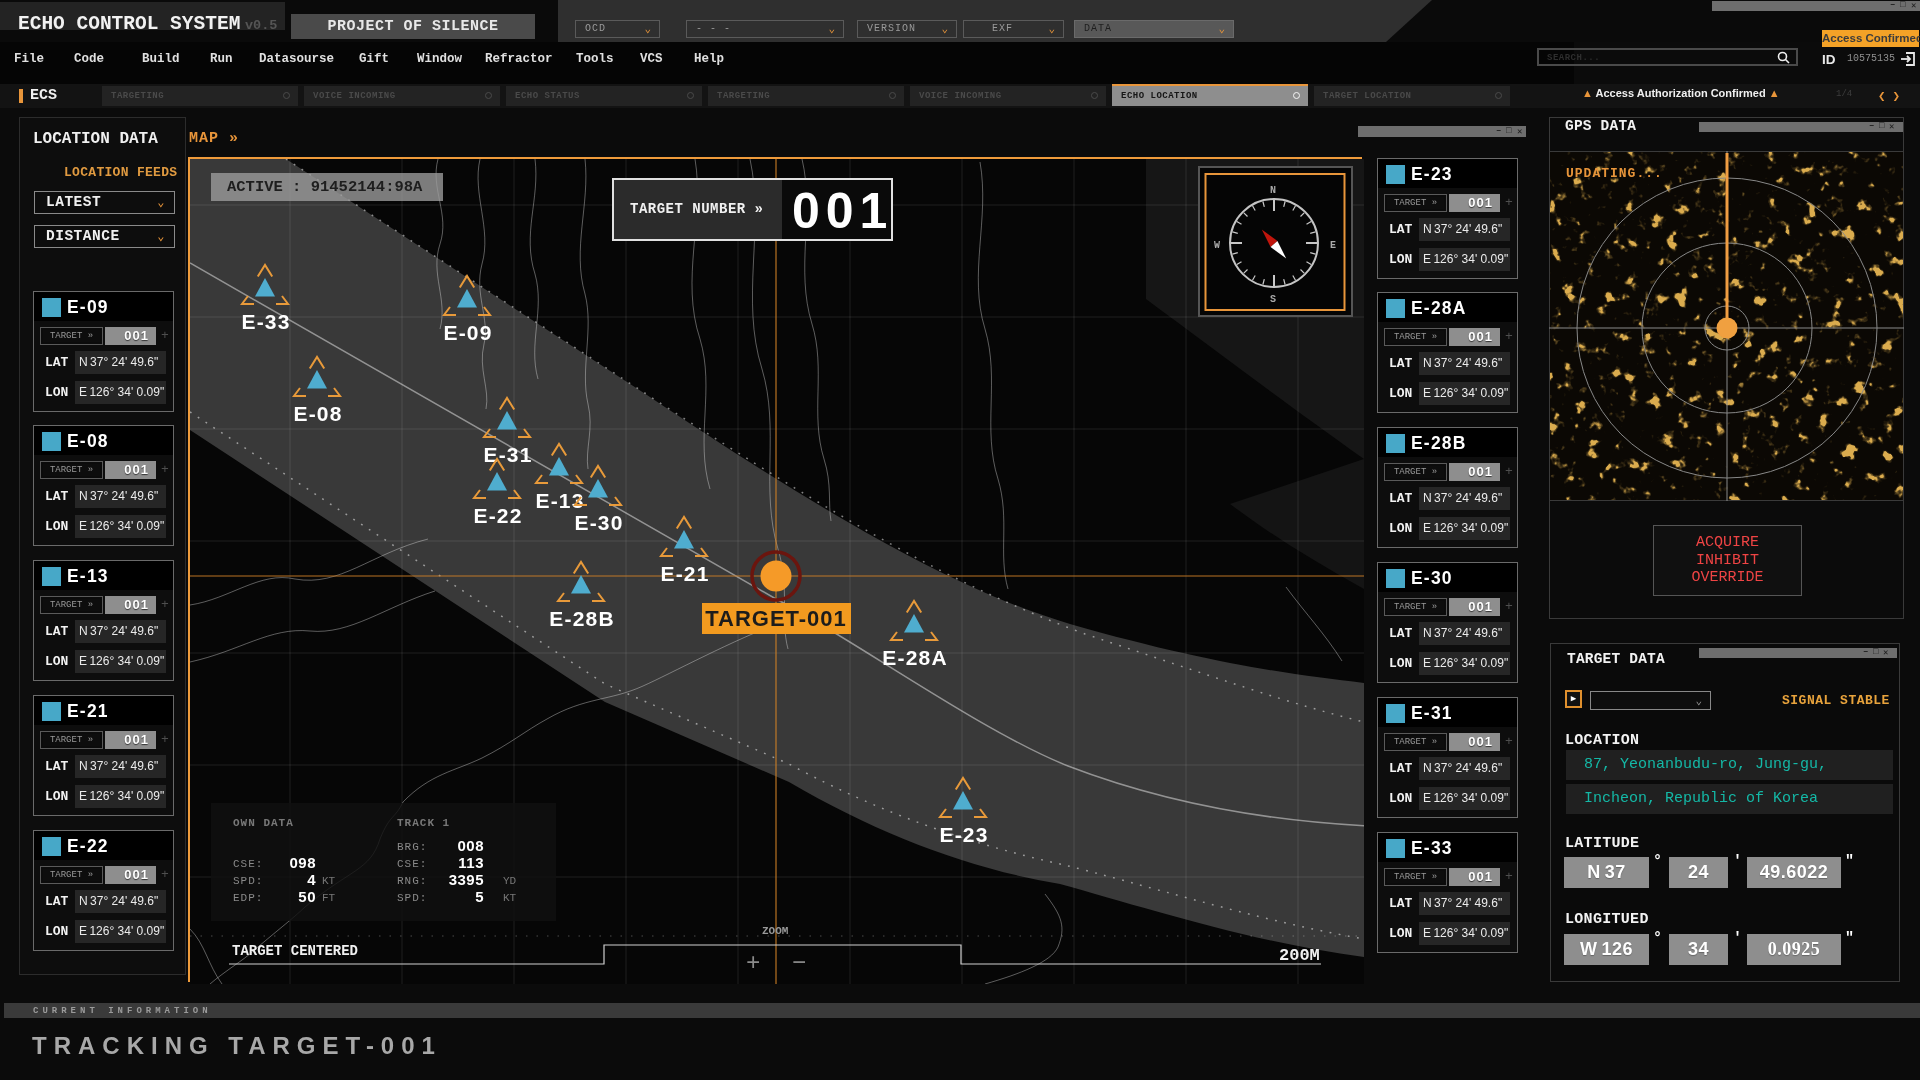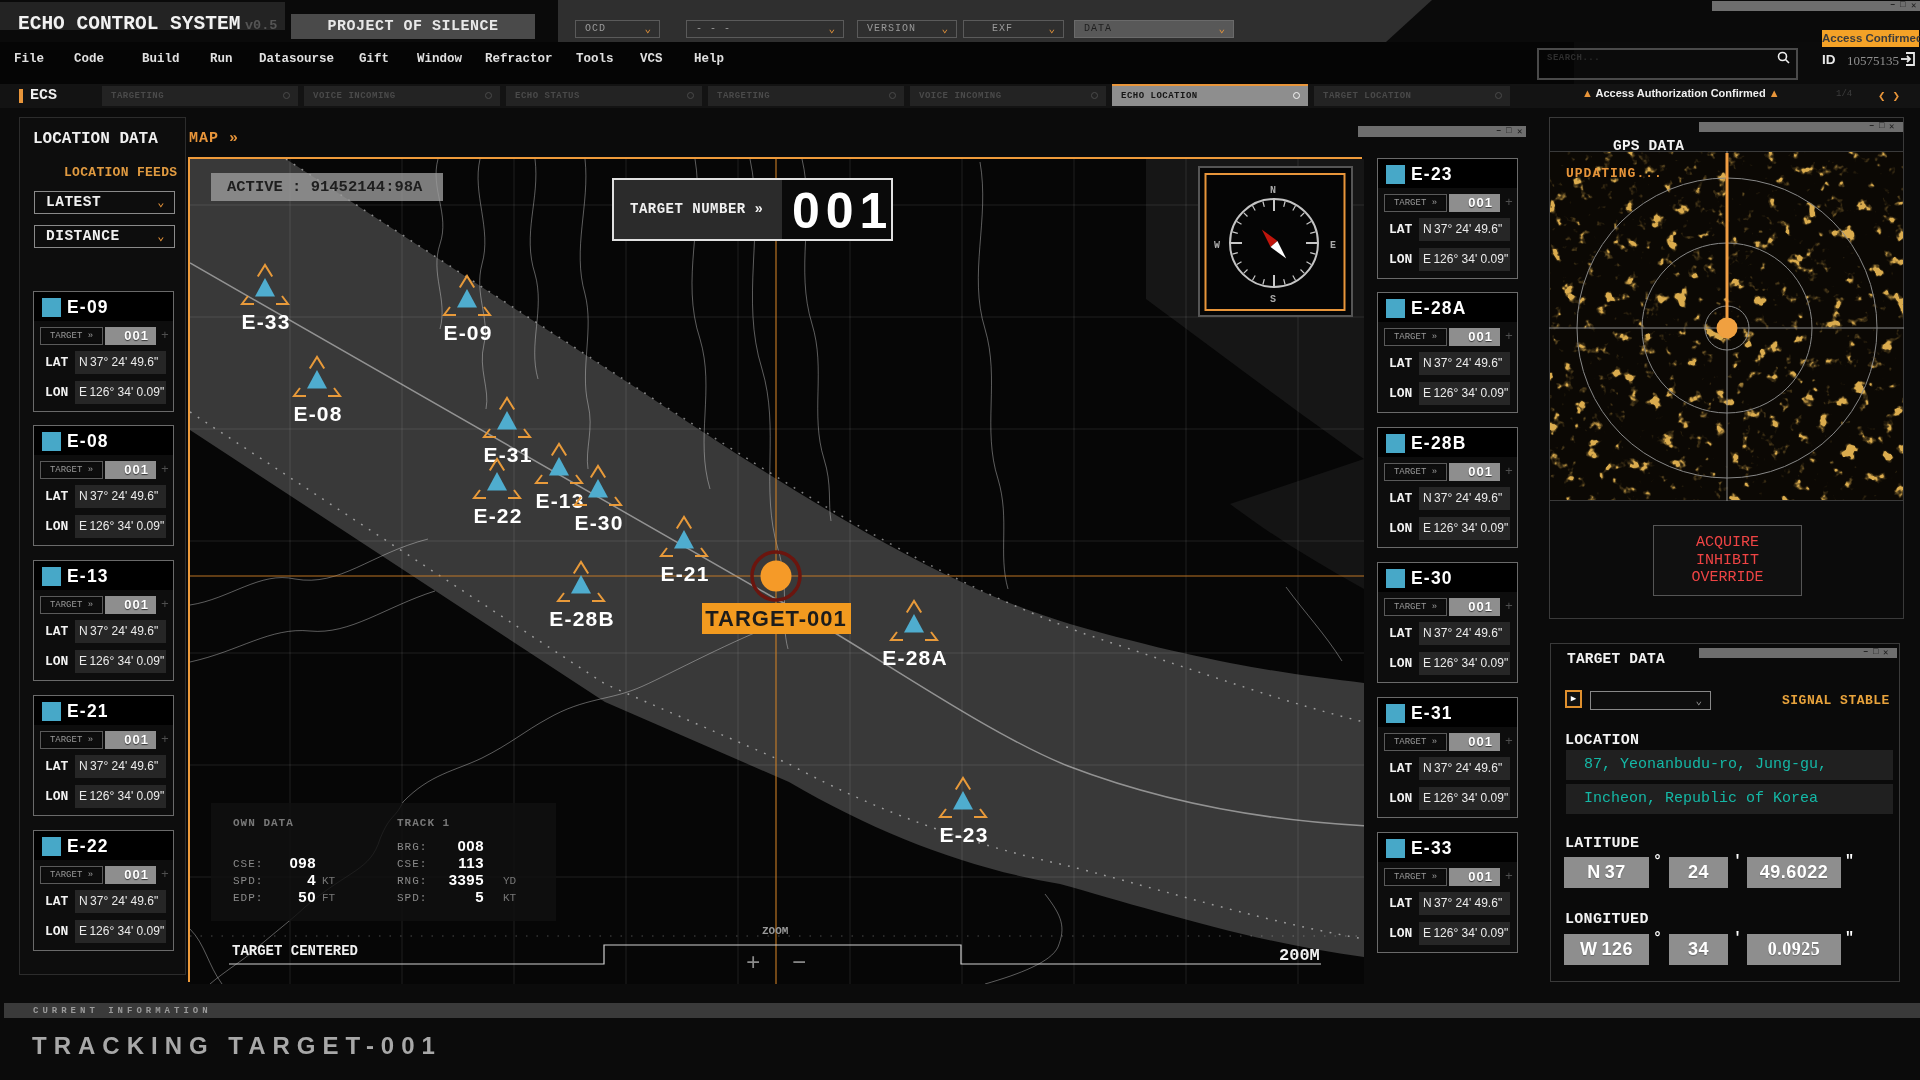--- a/index.html
+++ b/index.html
@@ -17,25 +17,25 @@
 #projbox { position:absolute; left:291px; top:14px; width:244px; height:25px; background:#4a4a4a;
   color:#e8e8e8; font-size:15px; font-weight:bold; text-align:center; line-height:25px; letter-spacing:0.5px; }
 .dd { position:absolute; top:20px; height:18px; border:1px solid #5a5a5a; color:#999;
   font-size:10px; line-height:16px; padding-left:9px; letter-spacing:1px; }
 .dd .chv { position:absolute; right:7px; top:0px; color:#e8953a; font-size:11px; }
 #winbar { position:absolute; left:1712px; top:1px; width:208px; height:10px; background:#6e6e6e; }
 #winbar span { position:absolute; top:-1px; color:#1e1e1e; font-size:9px; font-weight:bold; }
 #acc { position:absolute; z-index:6; left:1822px; top:30px; width:97px; height:17px; background:#f4a227;
   color:#3c3c3c; font-weight:bold; font-size:11.5px; line-height:17px; text-align:center; white-space:nowrap;
   font-family:"Liberation Sans", sans-serif; }
-#search { position:absolute; z-index:6; left:1537px; top:48px; width:261px; height:32px; border:2px solid #4a4a4a; }
+#search { position:absolute; z-index:6; left:1537px; top:48px; width:261px; height:18px; border:2px solid #4a4a4a; }
 #search .ph { position:absolute; left:8px; top:3px; color:#2e2e2e; font-size:9px; font-weight:bold; letter-spacing:0.5px; }
 #idrow { position:absolute; z-index:6; left:1822px; top:51px; height:16px; color:#ddd; }
 #idrow .id { font-weight:bold; font-size:13.5px; color:#e8e8e8; font-family:"Liberation Sans",sans-serif; }
-#idrow .num { position:absolute; left:25px; top:2px; font-size:13px; color:#909090; letter-spacing:0px; font-family:Liberation Serif, serif; }
+#idrow .num { position:absolute; left:25px; top:2px; font-size:10px; color:#909090; letter-spacing:0px; font-family:Liberation Mono, monospace; }
 
 
 #menu { position:absolute; left:0; top:42px; width:1574px; height:42px; background:#050505; }
 #menu span { position:absolute; top:10px; font-size:12.5px; font-weight:bold; color:#e0e0e0; letter-spacing:0; }
 
 
 #tabstrip { position:absolute; left:0; top:84px; width:1920px; height:24px; background:#131313; }
 #ecsbar { position:absolute; left:19px; top:5px; width:4px; height:14px; background:#e8953a; }
 #ecslab { position:absolute; left:30px; top:3px; color:#f0f0f0; font-weight:bold; font-size:15px; }
 .tab { position:absolute; top:2px; width:196px; height:20px; background:#232323; }
@@ -105,21 +105,21 @@
   font-size:11px; color:#888; }
 #owndata .hd { position:absolute; top:14px; font-weight:bold; color:#787878; letter-spacing:1px; }
 #owndata .lab { position:absolute; color:#8a8a8a; letter-spacing:1px; }
 #owndata .val { position:absolute; color:#fff; font-size:15px; font-weight:bold; text-align:right; width:50px; font-family:"Liberation Sans",sans-serif; letter-spacing:0.5px; }
 #owndata .un { position:absolute; color:#777; }
 
 
 #rbar { position:absolute; left:1358px; top:126px; width:168px; height:11px; background:#6e6e6e; }
 .wbtn { position:absolute; top:0px; color:#1e1e1e; font-size:9px; font-weight:bold; }
 #gpspanel { position:absolute; left:1549px; top:117px; width:355px; height:502px; border:1px solid #3a3a3a; background:#0b0b0b; }
-#gpspanel .ttl { position:absolute; left:15px; top:20px; font-size:14.5px; font-weight:bold; color:#f2f2f2; letter-spacing:0.2px;margin-left:48px; }
+#gpspanel .ttl { position:absolute; left:15px; top:0; font-size:14.5px; font-weight:bold; color:#f2f2f2; letter-spacing:0.2px; }
 #gpsbar { position:absolute; left:149px; top:4px; width:204px; height:10px; background:#6e6e6e; }
 #radar { position:absolute; left:-1px; top:33px; }
 #updating { position:absolute; left:16px; top:48px; font-size:13px; font-weight:bold; color:#e8953a; letter-spacing:1px; z-index:3; }
 #acquire { position:absolute; left:103px; top:407px; width:149px; height:71px; border:1px solid #555; background:#101010;
   color:#ef4444; font-size:15px; text-align:center; line-height:17.5px; padding-top:8px; letter-spacing:0px; }
 #tgtpanel { position:absolute; left:1550px; top:643px; width:350px; height:339px; border:1px solid #3a3a3a; background:#0a0a0a; }
 #tgtpanel .ttl { position:absolute; left:16px; top:7px; font-size:14.5px; font-weight:bold; color:#f2f2f2; letter-spacing:0.2px; }
 #tgtbar { position:absolute; left:148px; top:4px; width:198px; height:10px; background:#6e6e6e; }
 #playbtn { position:absolute; left:14px; top:46px; width:17px; height:18px; border:2px solid #e0902e; background:#111;
   color:#fff; font-size:9px; line-height:14px; text-align:center; }

